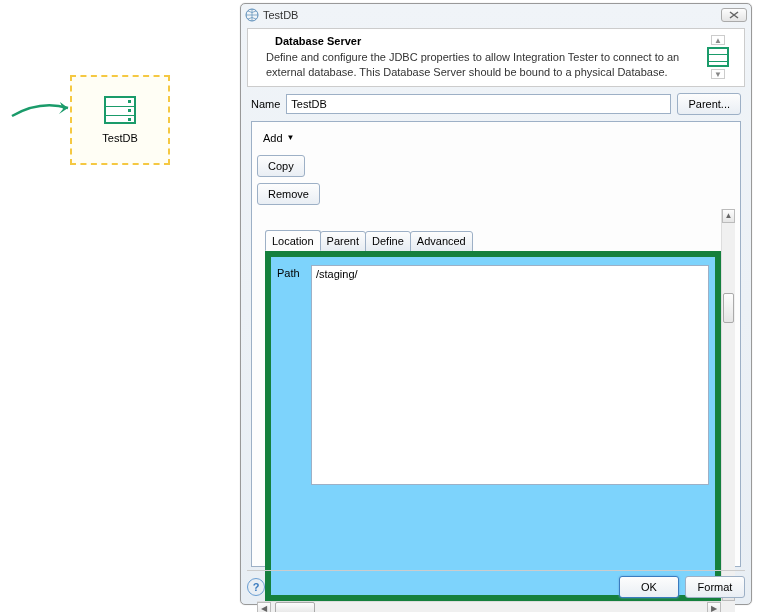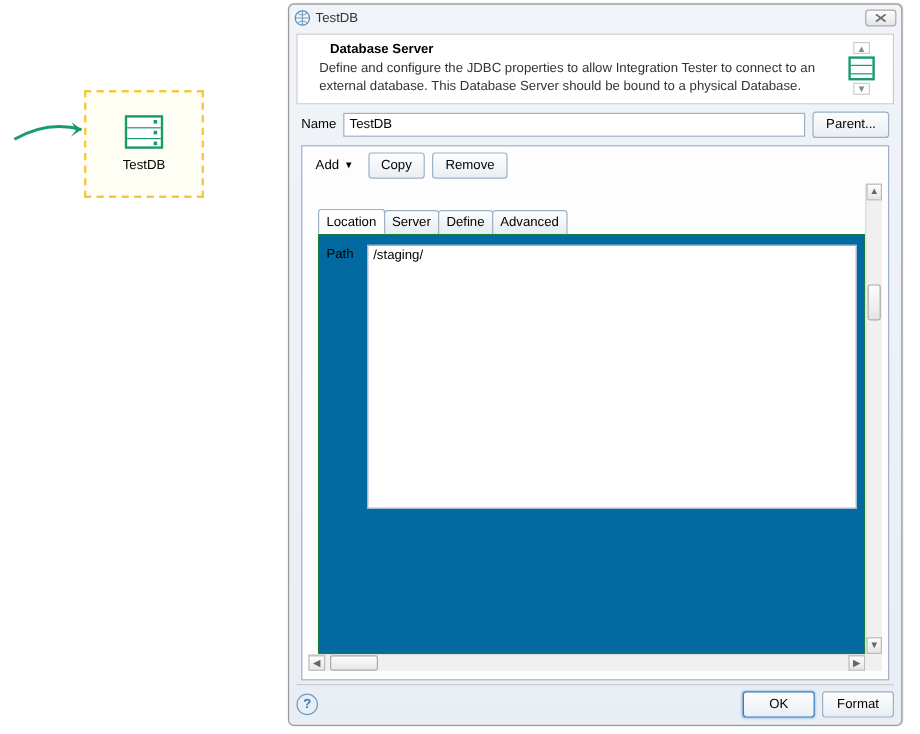--- a/index.html
+++ b/index.html
@@ -42,32 +42,32 @@
 .btn { height: 22px; padding: 0 10px; border: 1px solid #9db0c6; border-radius: 3px; background: linear-gradient(#fdfdfd, #e9eef4); cursor: pointer; }
 
 
 .main-tabs-area { margin: 2px 10px; }
 .tabs-row { display: flex; }
 .tab { padding: 3px 8px; border: 1px solid #9db0c6; border-radius: 3px 3px 0 0; background: linear-gradient(#fdfdfd, #e6ecf2); margin-right: -1px; cursor: pointer; position: relative; top: 1px; }
 .tab.active { background: #fdfdfd; border-bottom: 1px solid #fdfdfd; z-index: 2; top: 0; padding-top: 4px; }
 .tab-content { border: 1px solid #9db0c6; background: #fdfdfd; padding: 5px; height: 446px; position: relative; }
 
 
-.mon-toolbar { display: flex; gap: 6px; align-items: flex-start; }
+.mon-toolbar { display: flex; gap: 6px; align-items: flex-start; flex-direction: column; }
 .add-btn { display: flex; align-items: center; gap: 4px; padding: 0 6px; height: 22px; cursor: pointer; }
 .add-btn .caret { font-size: 8px; }
 .mon-body { display: flex; gap: 2px; margin-top: 4px; height: calc(100% - 28px); }
 .mon-list { width: 210px; border: 1px solid #9db0c6; background: #fff; }
 .mon-list-item { background: #3399ff; color: #fff; padding: 2px 4px; }
 .mon-right { flex: 1; position: relative; }
 .mon-right-scroll { position: absolute; left: 0; top: 0; right: 14px; bottom: 14px; border: none; }
 .sub-tabs-row { display: flex; margin-top: 21px; margin-left: 8px; }
 .sub-tab { padding: 3px 6px; border: 1px solid #9db0c6; border-radius: 3px 3px 0 0; background: linear-gradient(#fdfdfd, #e6ecf2); margin-right: -1px; cursor: pointer; position: relative; top: 1px; }
 .sub-tab.active { background: #fdfdfd; border-bottom: 1px solid #fdfdfd; top: 0; padding-top: 4px; z-index: 2; }
-.sub-content { border: 1px solid #15803d; margin-left: 8px; padding: 8px 6px; height: 350px; position: relative; background: #0369a1; }
+.sub-content { border: 6px solid #15803d; margin-left: 8px; padding: 8px 6px; height: 350px; position: relative; background: #7dd3fc; }
 .field-row { display: flex; gap: 6px; margin-bottom: 6px; }
 .field-row label { width: 28px; padding-top: 2px; }
 .field-row textarea, .field-row input { flex: 1; border: 1px solid #9db0c6; padding: 2px 4px; background: #fff; font-family: inherit; font-size: inherit; resize: none; }
 .path-area { height: 220px; }
 .file-row { position: absolute; left: 6px; right: 6px; bottom: 8px; display: flex; gap: 6px; align-items: center; }
 .file-row input { height: 20px; }
 
 
 .vscroll { position: absolute; right: 0; top: 0; width: 14px; bottom: 14px; background: #f0f0f0; border-left: 1px solid #ddd; }
 .vscroll .up, .vscroll .down { height: 14px; border: 1px solid #bbb; background: linear-gradient(#fdfdfd,#e5e5e5); display:flex;align-items:center;justify-content:center;font-size:8px;color:#666;cursor:pointer; }
@@ -147,21 +147,21 @@
           <span class="caret">▼</span>
         </div>
         <button class="btn">Copy</button>
         <button class="btn">Remove</button>
       </div>
       <div class="mon-body">
         <div class="mon-right">
           <div class="mon-right-scroll">
             <div class="sub-tabs-row">
               <div class="sub-tab active">Location</div>
-              <div class="sub-tab">Server</div>
+              <div class="sub-tab">Parent</div>
               <div class="sub-tab">Define</div>
               <div class="sub-tab">Advanced</div>
             </div>
             <div class="sub-content">
               <div class="field-row">
                 <label>Path</label>
                 <textarea class="path-area" style="">/staging/</textarea>
               </div>
             </div>
           </div>

